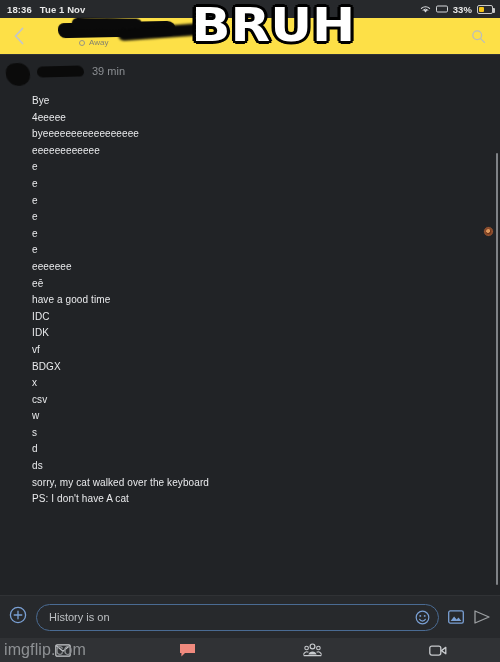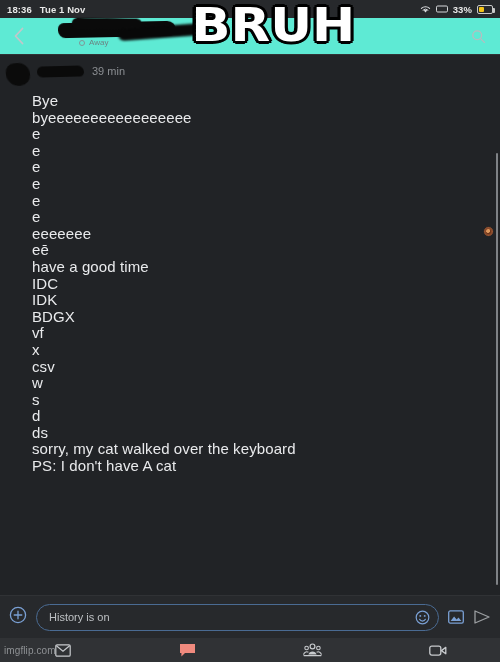--- a/index.html
+++ b/index.html
@@ -44,21 +44,21 @@
     width: 2px; height: 5px; background: #c9c9c9; border-radius: 0 1px 1px 0;
   }
   .batt > i {
     position: absolute; left: 1px; top: 1px; bottom: 1px;
     width: 35%; background: #f5c518; border-radius: 1px;
   }
 
   
   .header {
     height: 37px; flex: 0 0 37px;
-    background: #5eead4;
+    background: #fde047;
     display: flex; align-items: center;
     padding: 0 8px 0 4px;
     position: relative;
     border-bottom: 1px solid #303235;
   }
   .back { width: 30px; display: flex; align-items: center; justify-content: center; cursor: pointer; }
   .hdr-mid { flex: 1; position: relative; height: 100%; }
   .redact-name {
     position: absolute; left: 24px; top: 4px;
     width: 118px; height: 15px;
@@ -132,21 +132,21 @@
   .redact-sender {
     width: 47px; height: 11px; background: #0a0a0a;
     border-radius: 7px 9px 6px 8px;
     transform: rotate(-1.5deg); filter: blur(.6px);
   }
   .time { color: #8b8e92; font-size: 11px; }
 
   .lines { padding: 5px 0 0 32px; }
   .line {
     color: #e9eaec;
-    font-size: 15px;
+    font-size: 10px;
     line-height: 16.6px;
     height: 16.6px;
     white-space: pre;
     letter-spacing: .1px;
   }
 
   
   .reaction {
     position: absolute; right: 6px; top: 171px;
     width: 11px; height: 11px; border-radius: 50%;
@@ -201,21 +201,21 @@
     display: flex; align-items: center;
     position: relative;
   }
   .nav-item {
     flex: 1; display: flex; align-items: center; justify-content: center;
     height: 100%; cursor: pointer; line-height: 0;
   }
   .watermark {
     position: absolute; left: 4px; top: 50%;
     transform: translateY(-50%);
-    color: #8e9194; font-size: 10px;
+    color: #8e9194; font-size: 16px;
     letter-spacing: .1px; z-index: 5;
     font-family: "Liberation Sans", sans-serif;
   }
 </style>
 </head>
 <body>
 
 <div class="phone">
 
   <div class="statusbar">
@@ -273,34 +273,36 @@
   <div class="convo">
     <div class="msg-head">
       <div class="avatar"></div>
       <div class="meta">
         <div class="redact-sender"></div>
         <div class="time">39 min</div>
       </div>
     </div>
     <div class="lines">
       <div class="line">Bye</div>
+      <div class="line">4eeeee</div>
       <div class="line">byeeeeeeeeeeeeeeeee</div>
+      <div class="line">eeeeeeeeeeee</div>
       <div class="line">e</div>
       <div class="line">e</div>
       <div class="line">e</div>
       <div class="line">e</div>
       <div class="line">e</div>
       <div class="line">e</div>
       <div class="line">eeeeeee</div>
       <div class="line">eē</div>
       <div class="line">have a good time</div>
       <div class="line">IDC</div>
       <div class="line">IDK</div>
+      <div class="line">vf</div>
       <div class="line">BDGX</div>
-      <div class="line">vf</div>
       <div class="line">x</div>
       <div class="line">csv</div>
       <div class="line">w</div>
       <div class="line">s</div>
       <div class="line">d</div>
       <div class="line">ds</div>
       <div class="line">sorry, my cat walked over the keyboard</div>
       <div class="line">PS: I don't have A cat</div>
     </div>
     <div class="reaction"></div>

